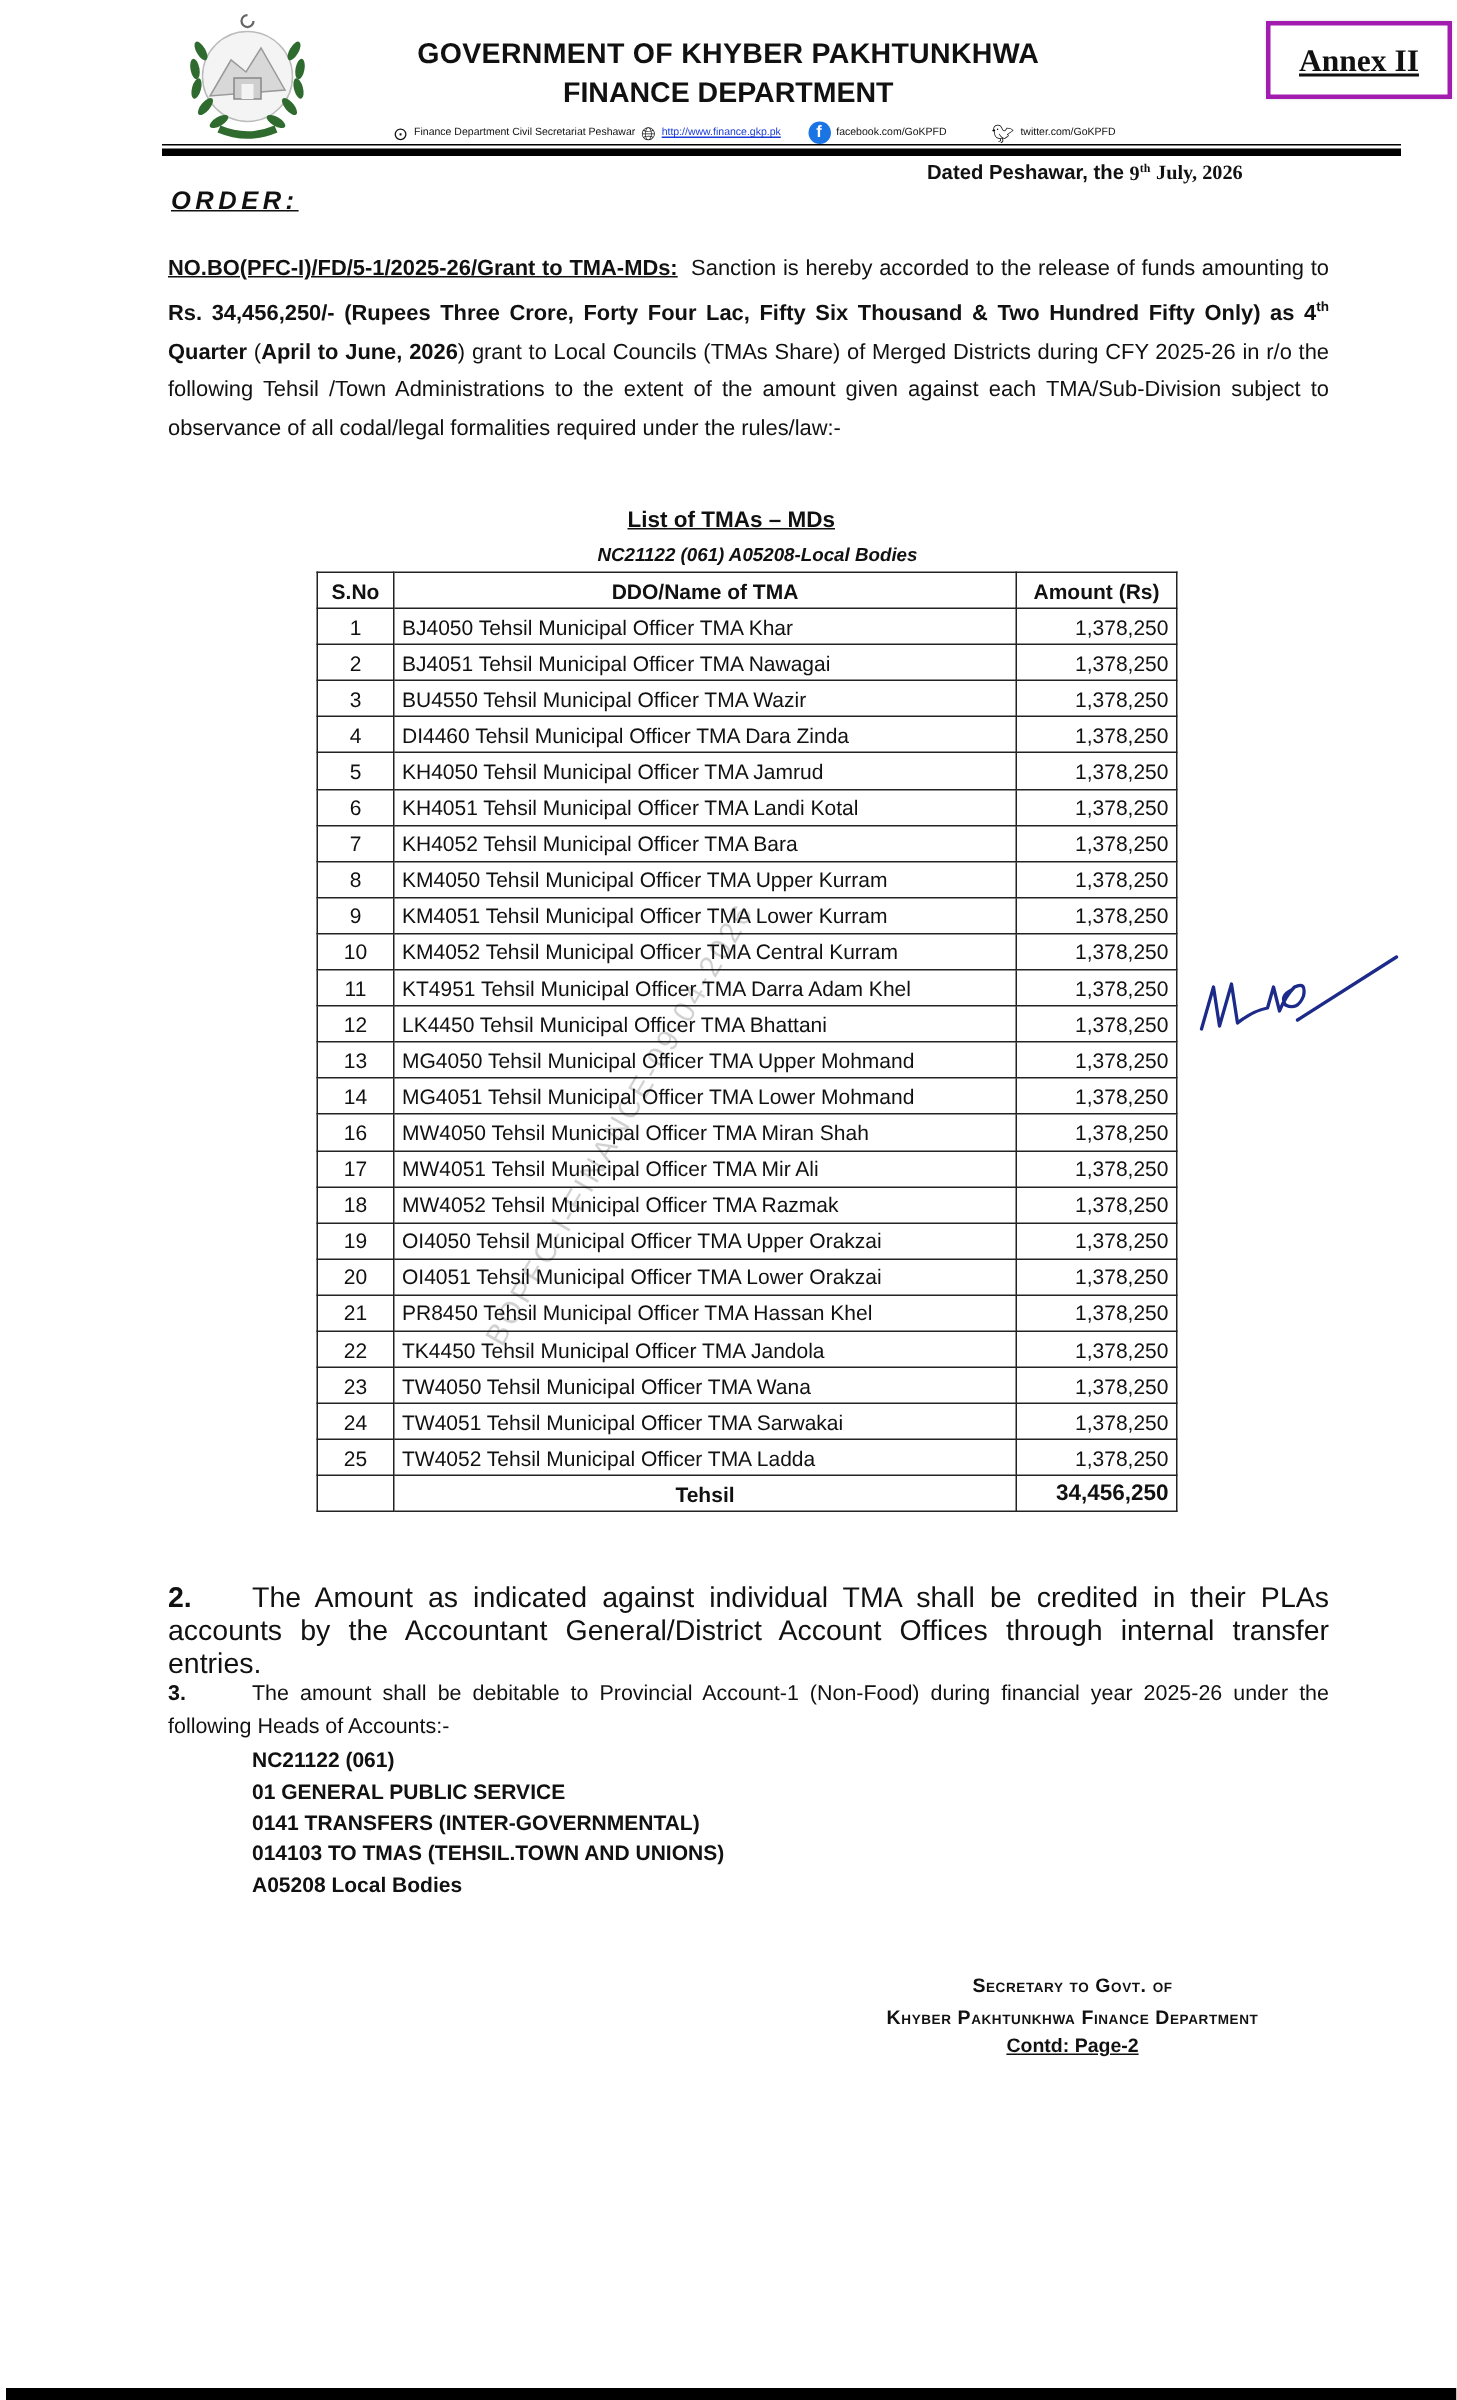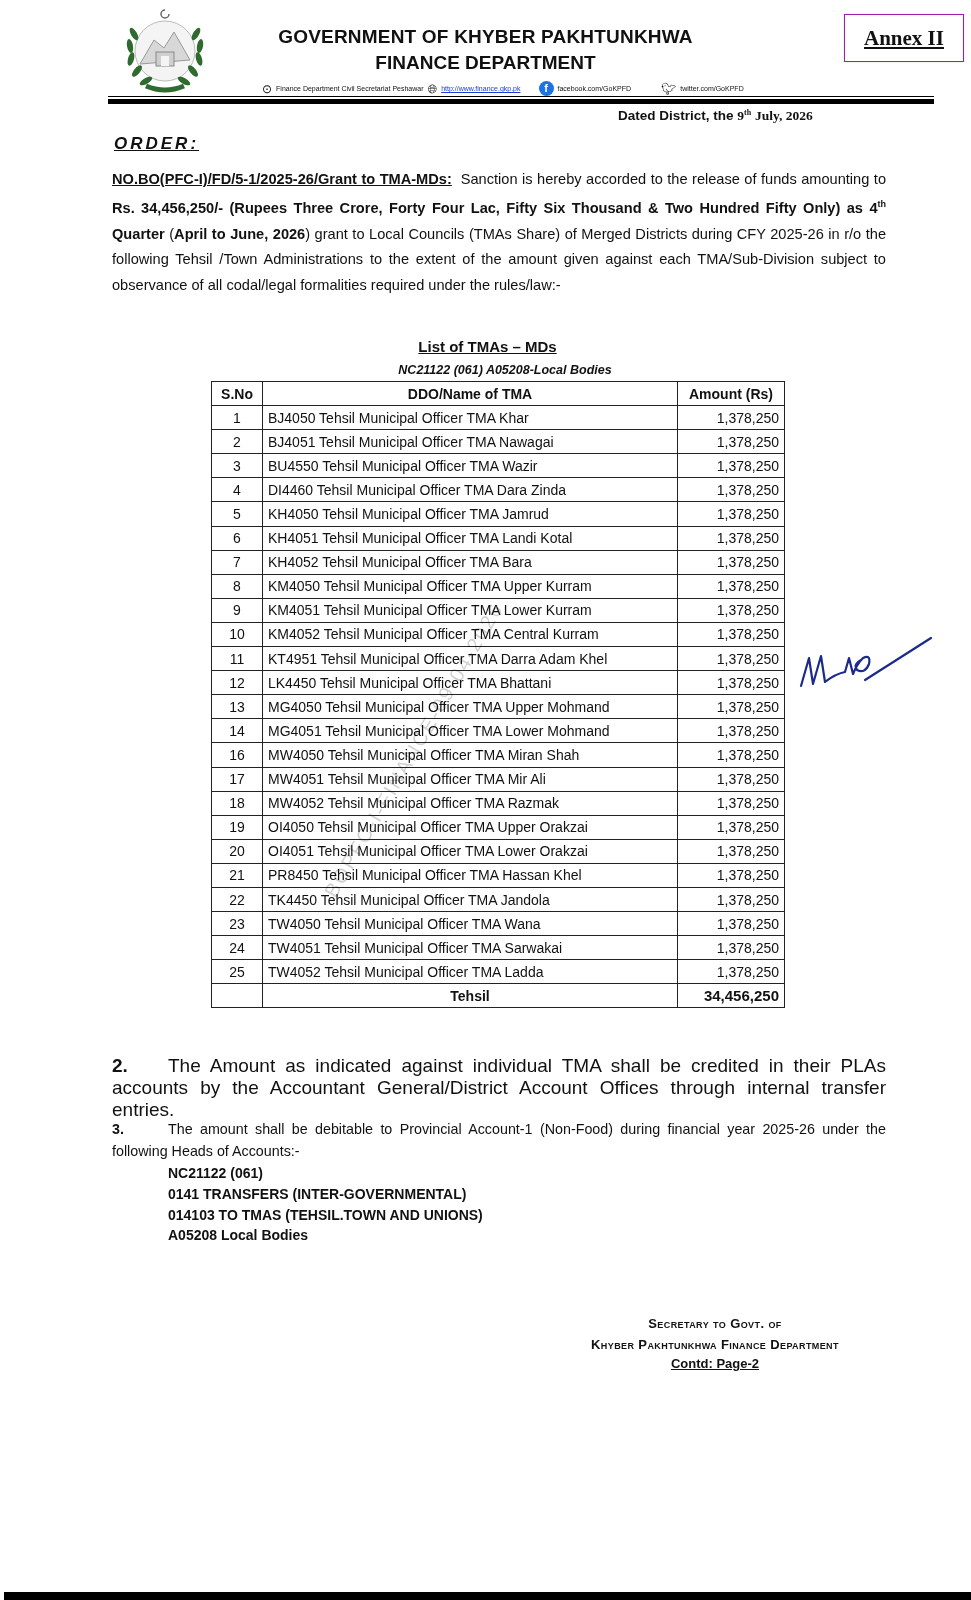--- a/index.html
+++ b/index.html
@@ -1,30 +1,30 @@
 <!DOCTYPE html>
 <html><head>
 <meta charset="utf-8">
 <style>
   html, body { margin:0; padding:0; background:#ffffff; }
   body { width:971px; height:1600px; position:relative; overflow:hidden; font-family:"Liberation Sans", sans-serif; color:#111; }
   .abs { position:absolute; }
   .logo { left:118px; top:4px; width:94px; height:94px; }
   .hdr-title { left:0; width:971px; top:26px; text-align:center; font-size:19px; font-weight:bold; letter-spacing:0.2px; }
   .hdr-sub { left:0; width:971px; top:52px; text-align:center; font-size:19px; font-weight:bold; }
-  .annex { left:844px; top:14px; width:118px; height:46px; border:1px solid #a21caf; box-shadow:0 0 2px #ddd; text-align:center; line-height:46px; font-family:"Liberation Serif", serif; font-weight:bold; font-size:21px; text-decoration:underline; }
+  .annex { left:844px; top:14px; width:118px; height:46px; border:3px solid #a21caf; box-shadow:0 0 2px #ddd; text-align:center; line-height:46px; font-family:"Liberation Serif", serif; font-weight:bold; font-size:21px; text-decoration:underline; }
   .contact { left:262px; top:81px; font-size:7px; display:flex; align-items:center; gap:4px; white-space:nowrap; }
   .contact .ic { display:inline-block; font-size:12px; line-height:12px; }
   .contact .fb { width:15px; height:15px; border-radius:50%; background:#1b74e4; color:#fff; font-weight:bold; font-size:11px; text-align:center; line-height:15px; }
   .contact .url { color:#1a3bd6; text-decoration:underline; }
   .rule-thin { left:108px; top:96px; width:826px; height:1px; background:#000; }
   .rule-thick { left:108px; top:99px; width:826px; height:5px; background:#000; }
   .dated { left:618px; top:107px; font-size:13.5px; font-weight:bold; }
   .dated .serif { font-family:"Liberation Serif", serif; }
-  .order { left:114px; top:134px; font-size:17px; font-weight:bold; font-style:italic; text-decoration:underline; letter-spacing:3px; }
+  .order { left:114px; top:124px; font-size:17px; font-weight:bold; font-style:italic; text-decoration:underline; letter-spacing:3px; }
   .para1 { left:112px; top:167px; width:774px; font-size:14.6px; line-height:25.5px; text-align:justify; }
   .para1 .ref { font-weight:bold; text-decoration:underline; }
   .tbl-title { left:0; width:971px; top:338px; text-align:center; padding-left:2px; font-size:15px; font-weight:bold; text-decoration:underline; }
   .tbl-sub { left:0; width:1010px; top:363px; text-align:center; font-size:12.5px; font-weight:bold; font-style:italic; }
   table.tma { position:absolute; left:211px; top:381px; width:574px; border-collapse:collapse; font-size:14px; }
   table.tma th, table.tma td { border:1px solid #222; height:23.1px; padding:0 5px; }
   table.tma th { font-weight:bold; }
   table.tma .c1 { width:40px; text-align:center; }
   table.tma .c2 { text-align:left; }
   table.tma th.c2 { text-align:center; }
@@ -83,21 +83,21 @@
   <span>facebook.com/GoKPFD</span>
   <span style="width:22px"></span>
   <span class="ic" style="color:#000">🐦︎</span>
   <span>twitter.com/GoKPFD</span>
 </div>
 
 <div class="abs rule-thin"></div>
 <div class="abs rule-thick"></div>
 
 <div class="abs dated">
-  <span>Dated District, the</span>
+  <span>Dated Peshawar, the</span>
   <span class="serif"><span>9</span><sup style="font-size:8px">th</sup></span>
   <span class="serif">July, 2026</span>
 </div>
 
 <div class="abs order">ORDER:</div>
 
 <div class="abs para1">
   <span class="ref">NO.BO(PFC-I)/FD/5-1/2025-26/Grant to TMA-MDs:</span>&nbsp;
   <span>Sanction is hereby accorded to the release of funds amounting to</span>
   <b><span>Rs. 34,456,250/- (Rupees Three Crore, Forty Four Lac, Fifty Six Thousand &amp; Two Hundred Fifty Only) as 4</span><sup style="font-size:9px">th</sup> <span>Quarter</span></b>
@@ -256,20 +256,21 @@
 
 <div class="abs para2">
   <span class="num">2.</span><span>The Amount as indicated against individual TMA shall be credited in their PLAs accounts by the Accountant General/District Account Offices through internal transfer entries.</span>
 </div>
 <div class="abs para3">
   <span class="num">3.</span><span>The amount shall be debitable to Provincial Account-1 (Non-Food) during financial year 2025-26 under the following Heads of Accounts:-</span>
 </div>
 
 <div class="abs heads">
   <div>NC21122 (061)</div>
+  <div>01 GENERAL PUBLIC SERVICE</div>
   <div>0141 TRANSFERS (INTER-GOVERNMENTAL)</div>
   <div>014103 TO TMAS (TEHSIL.TOWN AND UNIONS)</div>
   <div>A05208 Local Bodies</div>
 </div>
 
 <div class="abs sig-block">
   <div>Secretary to Govt. of</div>
   <div>Khyber Pakhtunkhwa Finance Department</div>
 </div>
 <div class="abs contd">Contd: Page-2</div>

